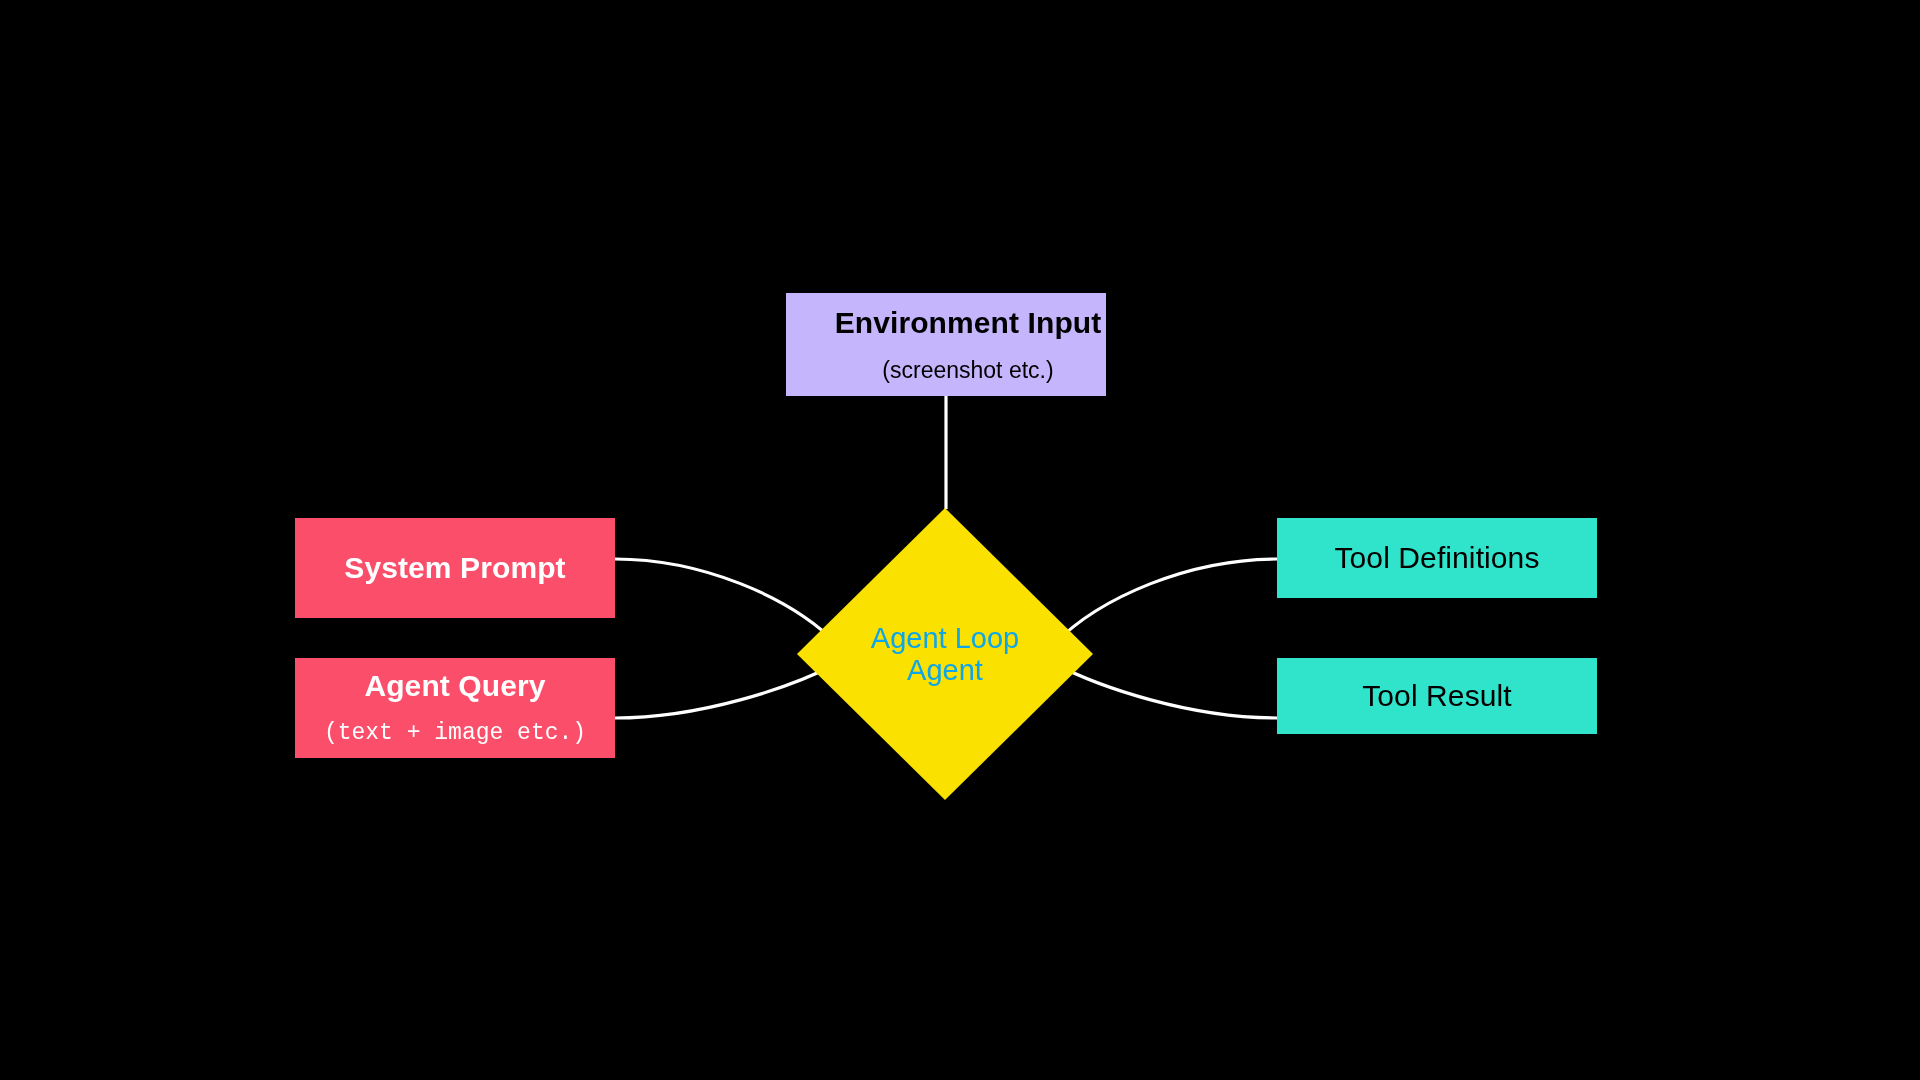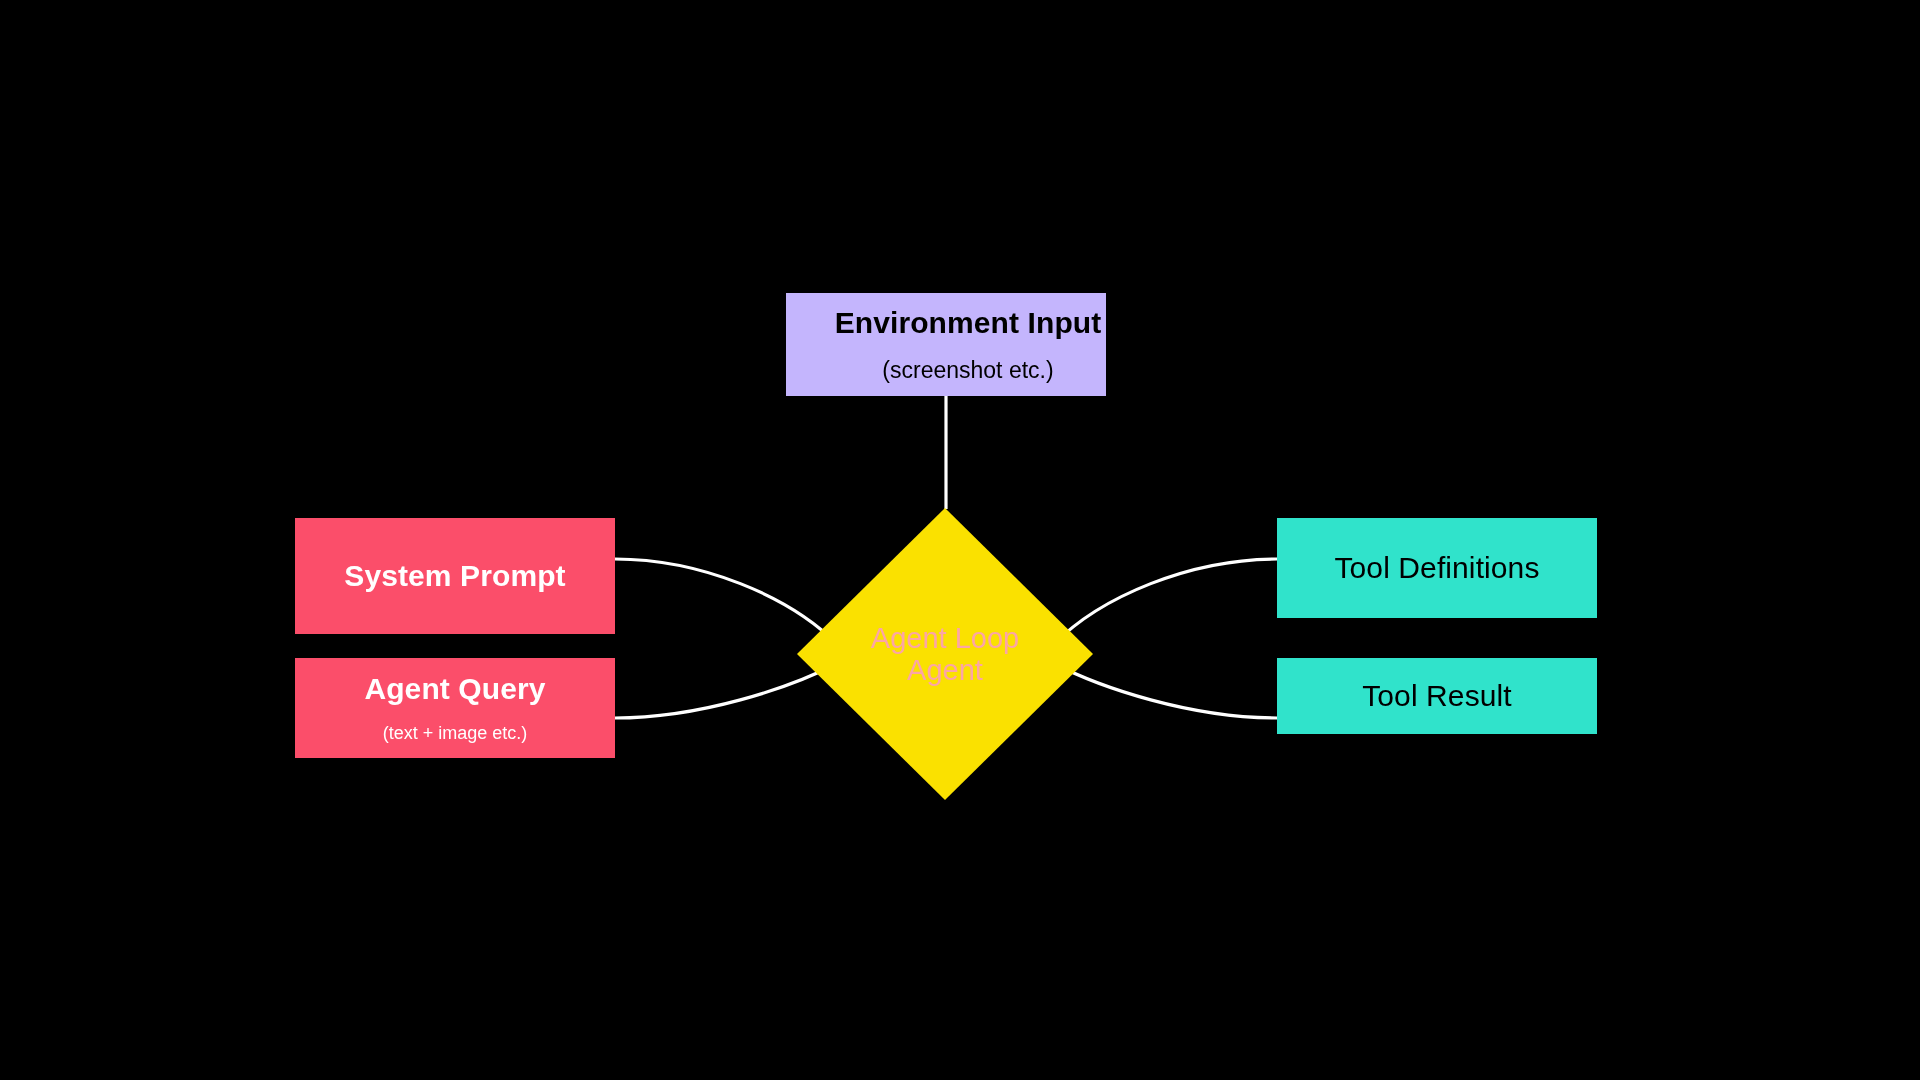--- a/index.html
+++ b/index.html
@@ -62,44 +62,44 @@
     padding-left: 44px;
   }
   #node-environment-input .title { font-size: 30px; font-weight: 700; }
   #node-environment-input .subtitle { font-size: 23px; }
 
   
   #node-system-prompt {
     left: 295px;
     top: 518px;
     width: 320px;
-    height: 116px;
+    height: 100px;
     background: #FB4E6A;
     color: #FFFFFF;
     text-align: center;
   }
   #node-system-prompt .title { font-size: 30px; font-weight: 700; }
 
   #node-user-query {
     left: 295px;
     top: 658px;
     width: 320px;
     height: 100px;
     background: #FB4E6A;
     color: #FFFFFF;
   }
   #node-user-query .title { font-size: 30px; font-weight: 700; }
-  #node-user-query .subtitle { font-size: 18px; }
+  #node-user-query .subtitle { font-size: 23px; font-family: Liberation Mono, monospace; }
 
   
   #node-tool-definitions {
     left: 1277px;
     top: 518px;
     width: 320px;
-    height: 100px;
+    height: 80px;
     background: #30E3CB;
     color: #000000;
   }
   #node-tool-definitions .title { font-size: 30px; font-weight: 400; }
 
   #node-tool-result {
     left: 1277px;
     top: 658px;
     width: 320px;
     height: 76px;
@@ -108,21 +108,21 @@
   }
   #node-tool-result .title { font-size: 30px; font-weight: 400; }
 
   
   #node-agent-loop-memory {
     left: 797px;
     top: 508px;
     width: 296px;
     height: 292px;
     background: transparent;
-    color: #fca5a5;
+    color: #0ea5e9;
   }
   #node-agent-loop-memory .diamond-shape {
     position: absolute;
     left: 0;
     top: 0;
     width: 296px;
     height: 292px;
     background: #FAE100;
     clip-path: polygon(50% 0%, 100% 50%, 50% 100%, 0% 50%);
   }

